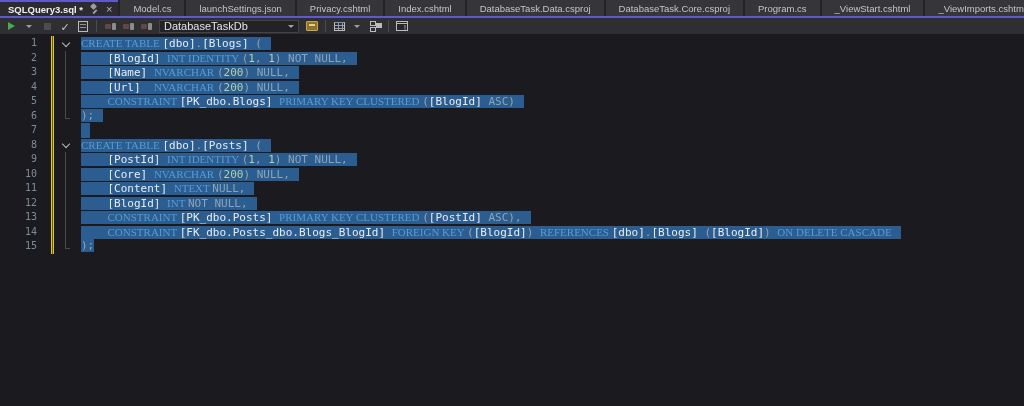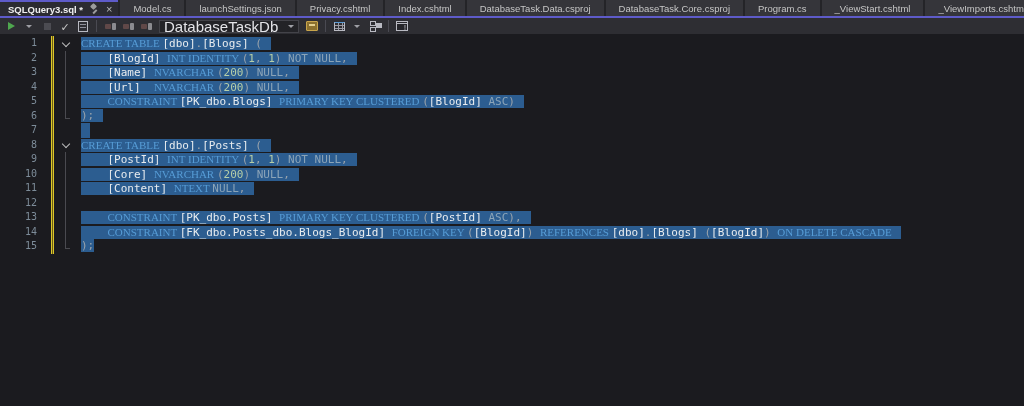--- a/index.html
+++ b/index.html
@@ -45,21 +45,21 @@
   .t-grid{width:11px;height:9px;border:1px solid #b9bac2;border-top-color:#5b9bd5;position:relative;background:#2e2e33;}
   .t-grid::before{content:"";position:absolute;left:0;top:2px;right:0;height:1px;background:#9a9ba4;box-shadow:0 3px 0 #9a9ba4;}
   .t-grid::after{content:"";position:absolute;top:0;bottom:0;left:3px;width:1px;background:#9a9ba4;box-shadow:4px 0 0 #9a9ba4;}
   .t-plan{width:13px;height:11px;position:relative;}
   .t-plan::before{content:"";position:absolute;left:1px;top:0;width:4px;height:3px;border:1px solid #b9bac2;}
   .t-plan::after{content:"";position:absolute;left:1px;bottom:0;width:4px;height:3px;border:1px solid #b9bac2;box-shadow:6px -4px 0 0 #b9bac2;}
   .t-winexcl{width:12px;height:10px;border:1px solid #b9bac2;position:relative;background:#26262b;}
   .t-winexcl::before{content:"";position:absolute;left:0;right:0;top:1px;height:1px;background:#b9bac2;}
   .t-winexcl::after{content:"!";position:absolute;right:1px;bottom:-1px;font-size:7px;color:#d9d9de;line-height:7px;}
   .combo{width:140px;height:13px;background:#232327;border:1px solid #434349;display:flex;align-items:center;margin:0 3px;padding:0 4px;cursor:default;}
-  .combo .cval{flex:1;font-size:15px;color:#e4e4e8;line-height:11px;}
+  .combo .cval{flex:1;font-size:11px;color:#e4e4e8;line-height:11px;}
   
   .editor{height:370px;background:#1b1b1f;position:relative;padding-top:2px;overflow:hidden;}
   .line{display:flex;height:14.5px;align-items:stretch;}
   .num{width:46px;text-align:right;padding-right:9px;color:#7d8c99;font-family:"DejaVu Sans Mono","Liberation Mono",monospace;font-size:10px;line-height:14.5px;}
   .barcell{width:12px;display:flex;justify-content:center;}
   .bar{width:3px;background:#6a5d15;border-left:1px solid var(--chg,#dcc62a);border-right:1px solid var(--chg,#dcc62a);}
   .foldcell{width:16px;position:relative;}
   .fold-start::before{content:"";position:absolute;left:4.5px;top:3.5px;width:5px;height:5px;border-right:1.4px solid #bcbcbc;border-bottom:1.4px solid #bcbcbc;transform:rotate(45deg);}
   .fold-mid::before{content:"";position:absolute;left:7px;top:0;bottom:0;width:1px;background:#4a4a50;}
   .fold-end::before{content:"";position:absolute;left:7px;top:0;height:9px;width:1px;background:#4a4a50;}
@@ -249,20 +249,21 @@
         </span>
         <span class="foldcell fold-mid"></span>
         <span class="text"><span class="selspan nl"><span class="tok-pl">    </span><span class="tok-id">[Content]</span><span class="tok-pl"> </span><span class="tok-kw">NTEXT </span><span class="tok-gr">NULL</span><span class="tok-pu">,</span></span></span>
       </div>
       <div class="line">
         <span class="num">12</span>
         <span class="barcell">
           <span class="bar"></span>
         </span>
         <span class="foldcell fold-mid"></span>
+        <span class="text"><span class="selspan nl"><span class="tok-pl">    </span><span class="tok-id">[BlogId]</span><span class="tok-pl"> </span><span class="tok-kw">INT </span><span class="tok-gr">NOT NULL</span><span class="tok-pu">,</span></span></span>
       </div>
       <div class="line">
         <span class="num">13</span>
         <span class="barcell">
           <span class="bar"></span>
         </span>
         <span class="foldcell fold-mid"></span>
         <span class="text"><span class="selspan nl"><span class="tok-pl">    </span><span class="tok-kw">CONSTRAINT </span><span class="tok-id">[PK_dbo.Posts]</span><span class="tok-pl"> </span><span class="tok-kw">PRIMARY KEY CLUSTERED </span><span class="tok-pu">(</span><span class="tok-id">[PostId]</span><span class="tok-pl"> </span><span class="tok-gr">ASC</span><span class="tok-pu">),</span></span></span>
       </div>
       <div class="line">

